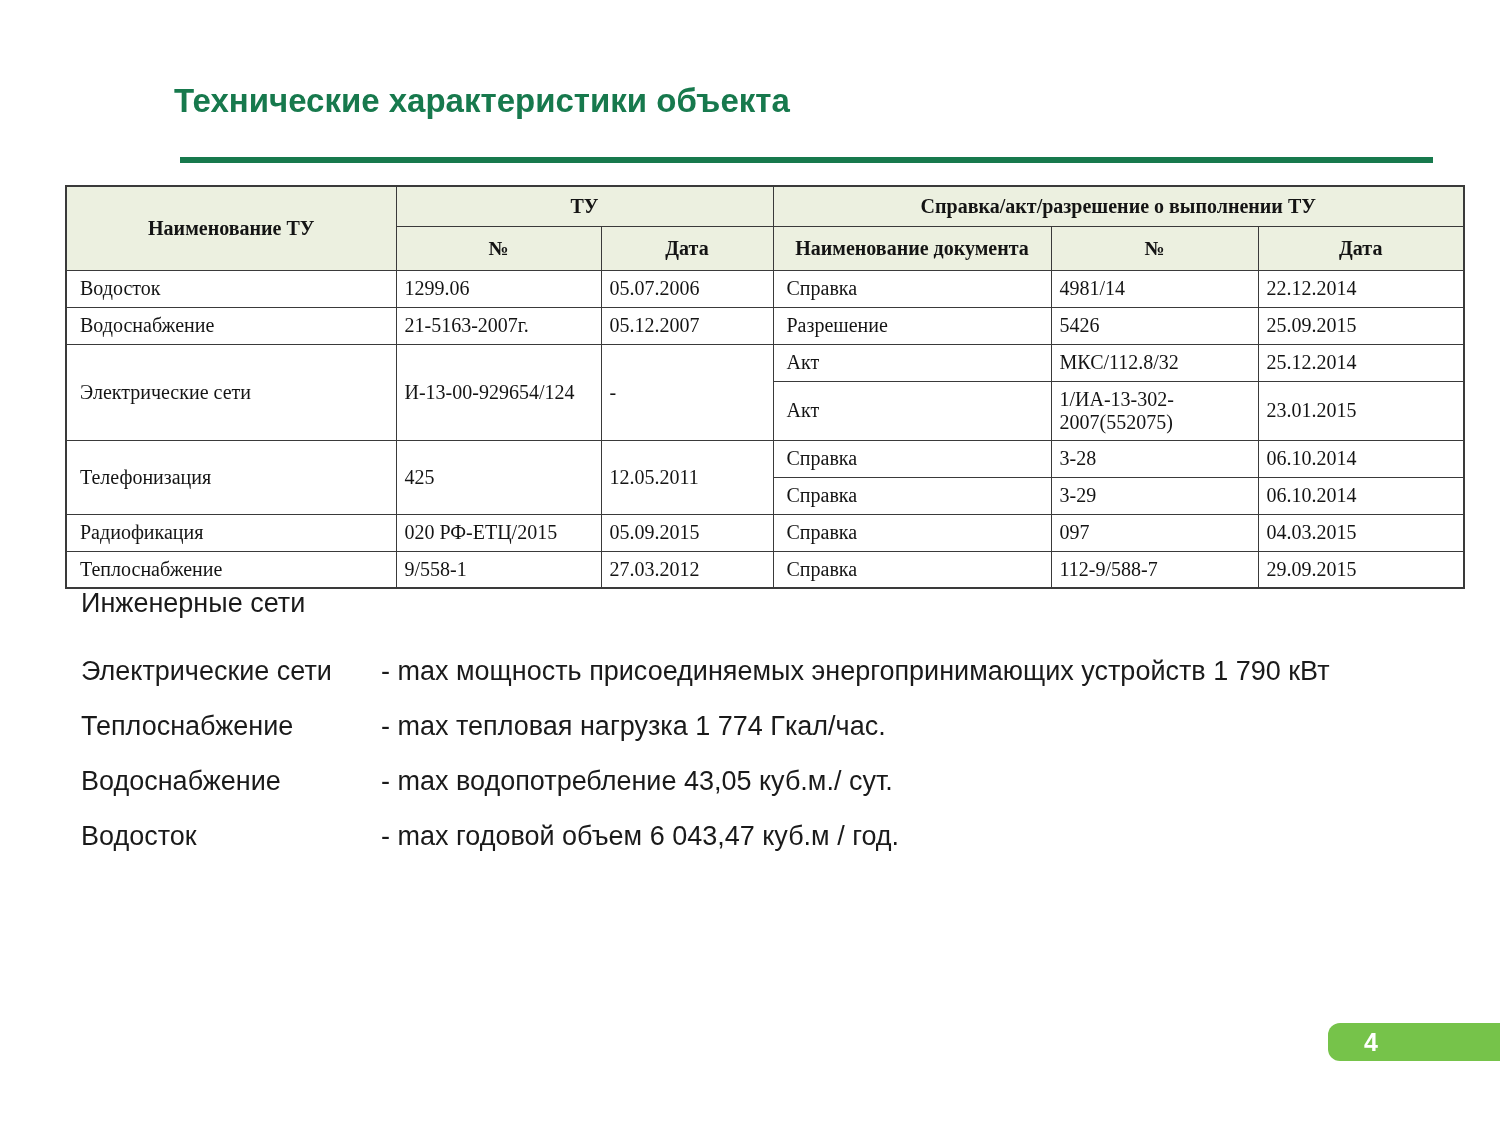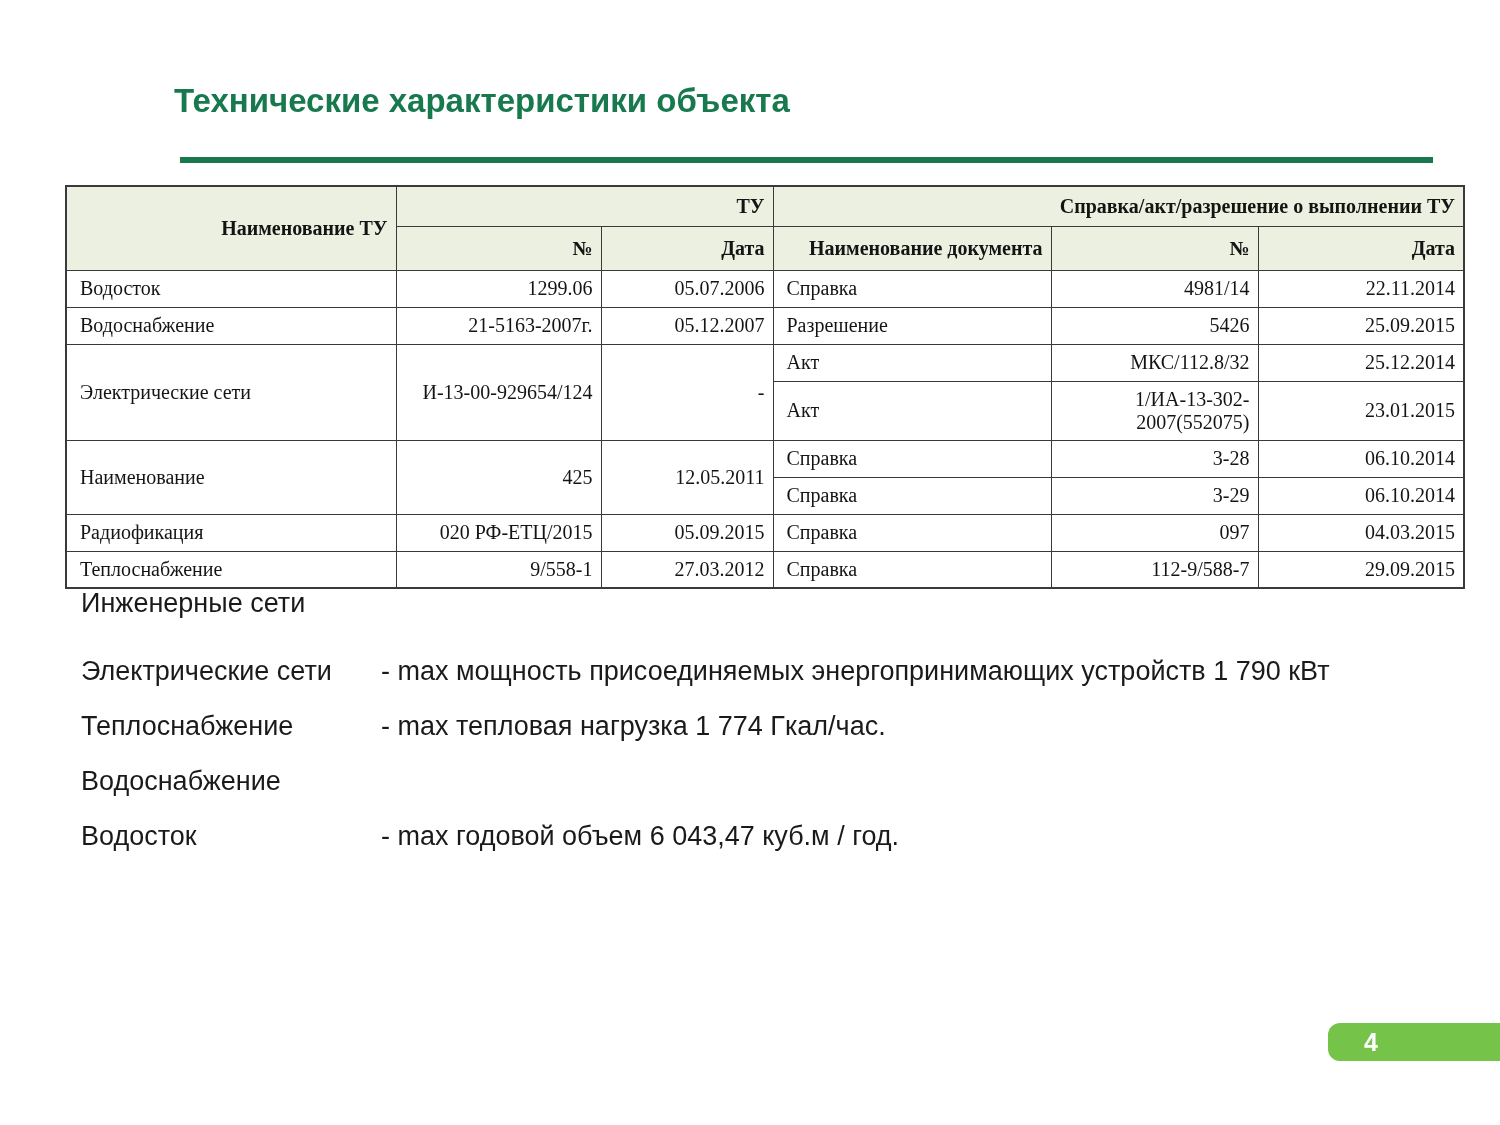--- a/index.html
+++ b/index.html
@@ -51,24 +51,24 @@
     vertical-align: middle;
     padding: 2px 8px;
     overflow: hidden;
   }
   .tu-table {
     border: 2px solid #3a3a3a;
   }
   .tu-table th {
     background: #ECF0E0;
     font-weight: bold;
-    text-align: right;
+    text-align: center;
     font-size: 20px;
   }
-  .tu-table td.c { text-align: right; }
+  .tu-table td.c { text-align: left; }
   .tu-table td.l { text-align: left; padding-left: 13px; }
   tr.hdr1 { height: 40px; }
   tr.hdr2 { height: 44px; }
   tr.r    { height: 37px; }
   tr.tall { height: 59px; }
 
   
   .notes {
     position: absolute;
     left: 81px;
@@ -138,21 +138,21 @@
       <th>№</th>
       <th>Дата</th>
     </tr>
 
     <tr class="r">
       <td class="l">Водосток</td>
       <td class="c">1299.06</td>
       <td class="c">05.07.2006</td>
       <td class="l">Справка</td>
       <td class="c">4981/14</td>
-      <td class="c">22.11.2014</td>
+      <td class="c">22.12.2014</td>
     </tr>
 
     <tr class="r">
       <td class="l">Водоснабжение</td>
       <td class="c">21-5163-2007г.</td>
       <td class="c">05.12.2007</td>
       <td class="l">Разрешение</td>
       <td class="c">5426</td>
       <td class="c">25.09.2015</td>
     </tr>
@@ -165,21 +165,21 @@
       <td class="c">МКС/112.8/32</td>
       <td class="c">25.12.2014</td>
     </tr>
     <tr class="tall">
       <td class="l">Акт</td>
       <td class="c">1/ИА-13-302-2007(552075)</td>
       <td class="c">23.01.2015</td>
     </tr>
 
     <tr class="r">
-      <td class="l" rowspan="2">Наименование</td>
+      <td class="l" rowspan="2">Телефонизация</td>
       <td class="c" rowspan="2">425</td>
       <td class="c" rowspan="2">12.05.2011</td>
       <td class="l">Справка</td>
       <td class="c">3-28</td>
       <td class="c">06.10.2014</td>
     </tr>
     <tr class="r">
       <td class="l">Справка</td>
       <td class="c">3-29</td>
       <td class="c">06.10.2014</td>
@@ -210,20 +210,21 @@
   <div class="note-row">
     <span class="note-label">Электрические сети</span>
     <span class="note-value">- max мощность присоединяемых энергопринимающих устройств 1 790 кВт</span>
   </div>
   <div class="note-row">
     <span class="note-label">Теплоснабжение</span>
     <span class="note-value">- max тепловая нагрузка 1 774 Гкал/час.</span>
   </div>
   <div class="note-row">
     <span class="note-label">Водоснабжение</span>
+    <span class="note-value">- max водопотребление 43,05 куб.м./ сут.</span>
   </div>
   <div class="note-row">
     <span class="note-label">Водосток</span>
     <span class="note-value">- max годовой объем 6 043,47 куб.м / год.</span>
   </div>
 </div>
 
 <div class="page-badge">
   <span>4</span>
 </div>

